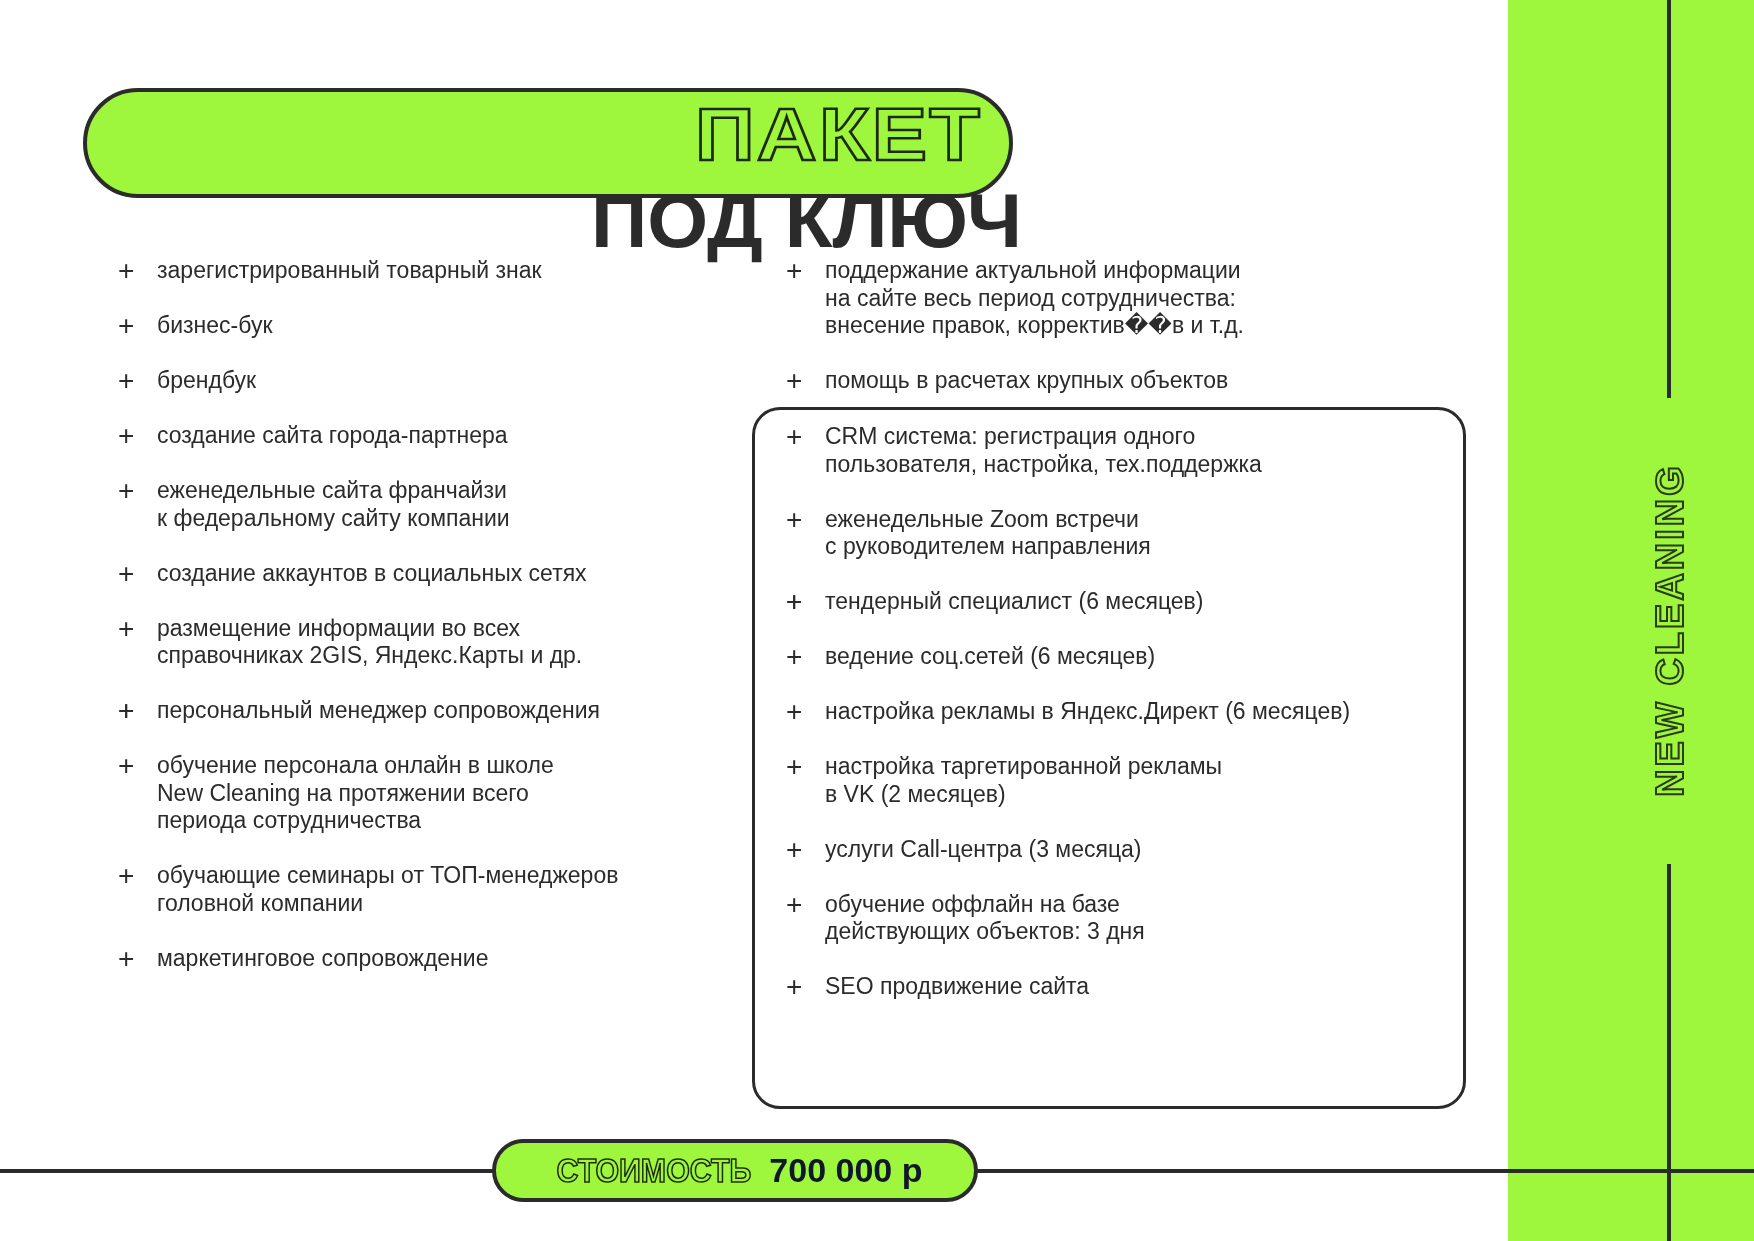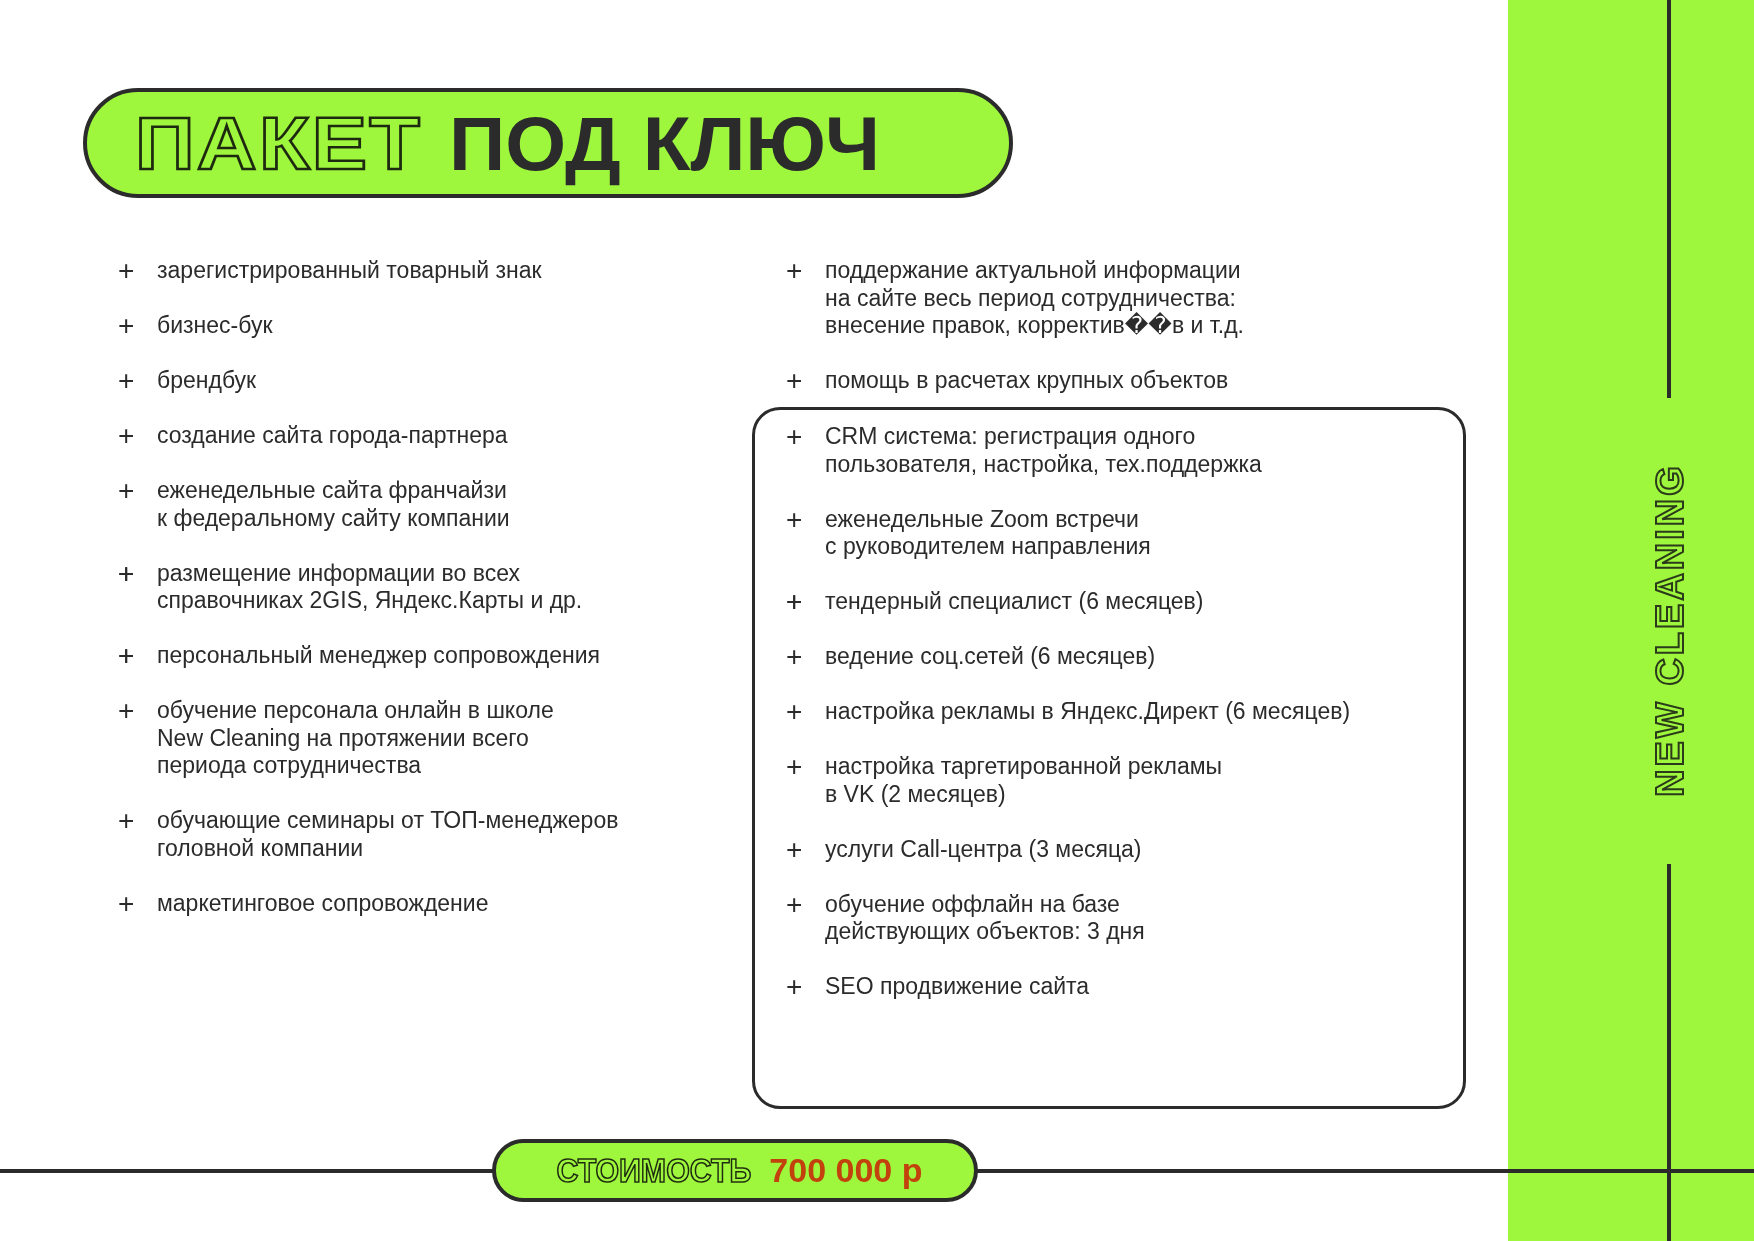--- a/index.html
+++ b/index.html
@@ -57,23 +57,24 @@
     position: absolute;
     left: 83px;
     top: 88px;
     width: 930px;
     height: 110px;
     box-sizing: border-box;
     background: #9ef73c;
     border: 4px solid #2b2b2b;
     border-radius: 56px;
     display: flex;
-    align-items: center;
+    align-items: flex-end;
     padding-left: 48px;
     white-space: nowrap;
+    flex-direction: column;
   }
   .title-outline {
     font-weight: 700;
     font-size: 74px;
     letter-spacing: 2px;
     color: transparent;
     -webkit-text-stroke: 2.5px #1e2a10;
     transform: scaleX(1.12);
     transform-origin: left center;
     display: inline-block;
@@ -161,21 +162,21 @@
     font-size: 33px;
     color: transparent;
     -webkit-text-stroke: 1.6px #1e2a10;
     margin-right: 10px;
     display: inline-block;
     transform: scaleX(0.92);
   }
   .price-value {
     font-weight: 700;
     font-size: 34px;
-    color: #c2410c;
+    color: #0f172a;
     display: inline-block;
   }
 </style>
 </head>
 <body>
 
 <div class="green-band"></div>
 <div class="vline top"></div>
 <div class="vline bottom"></div>
 <div class="brand-vertical">NEW CLEANING</div>
@@ -186,21 +187,21 @@
   <span class="title-bold">ПОД КЛЮЧ</span>
 </div>
 
 <ul class="list list-left">
   <li><span class="plus">+</span><span>зарегистрированный товарный знак</span></li>
   <li><span class="plus">+</span><span>бизнес-бук</span></li>
   <li><span class="plus">+</span><span>брендбук</span></li>
   <li><span class="plus">+</span><span>создание сайта города-партнера</span></li>
   <li><span class="plus">+</span><span>еженедельные сайта франчайзи
 к федеральному сайту компании</span></li>
-  <li><span class="plus">+</span></li>
+  <li><span class="plus">+</span><span>создание аккаунтов в социальных сетях</span></li>
   <li><span class="plus">+</span><span>размещение информации во всех
 справочниках 2GIS, Яндекс.Карты и др.</span></li>
   <li><span class="plus">+</span></li>
   <li><span class="plus">+</span><span>персональный менеджер сопровождения</span></li>
   <li><span class="plus">+</span><span>обучение персонала онлайн в школе
 New Cleaning на протяжении всего
 периода сотрудничества</span></li>
   <li><span class="plus">+</span><span>обучающие семинары от ТОП-менеджеров
 головной компании</span></li>
   <li><span class="plus">+</span><span>маркетинговое сопровождение</span></li>

